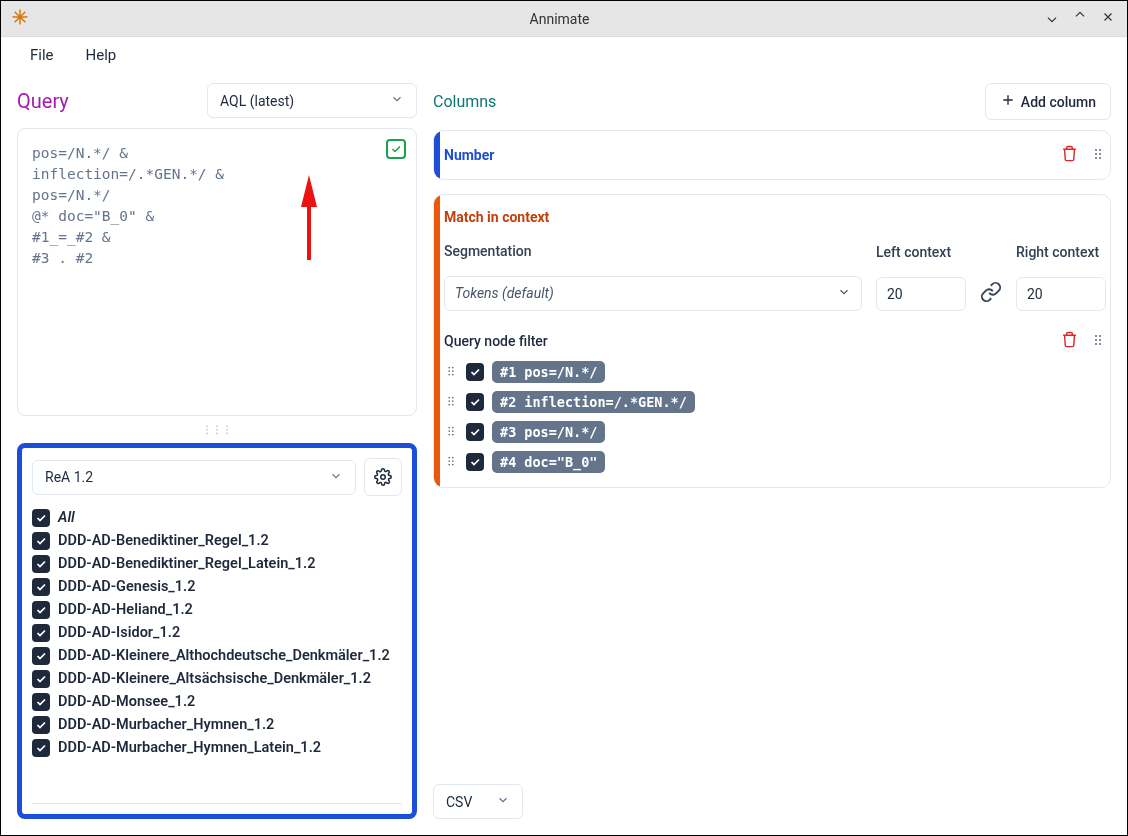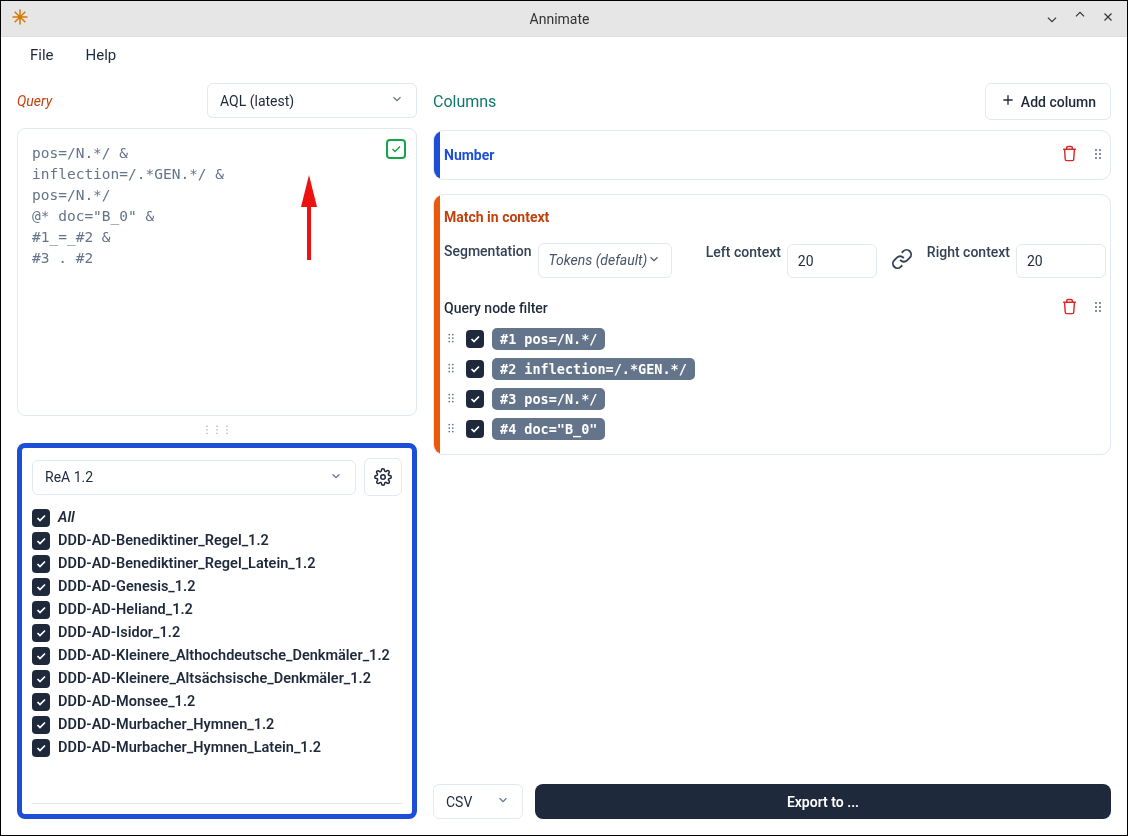--- a/index.html
+++ b/index.html
@@ -8,21 +8,21 @@
   .titlebar { height: 36px; background: #e6e6e6; display: flex; align-items: center; position: relative; border-bottom: 1px solid #ddd; }
   .titlebar .app-icon { margin-left: 10px; color: #d97706; }
   .titlebar .title { position: absolute; left: 0; right: 9px; text-align: center; color: #333; }
   .titlebar .win-controls { margin-left: auto; display: flex; gap: 14px; margin-right: 12px; color: #333; }
   .titlebar .win-controls span { cursor: pointer; }
   .menubar { height: 36px; display: flex; align-items: center; gap: 32px; padding: 0 29px; font-size: 15px; }
   .content { flex: 1; display: flex; padding: 0 16px 16px 16px; gap: 16px; overflow: hidden; }
   .left-pane { width: 400px; display: flex; flex-direction: column; gap: 10px; position: relative; }
   .right-pane { flex: 1; display: flex; flex-direction: column; }
   .query-header { display: flex; align-items: center; justify-content: space-between; margin-top: 10px; }
-  .query-header .label { font-size: 14px; color: #c2410c; font-style: italic; }
+  .query-header .label { font-size: 20px; color: #a21caf; }
   .select-box { border: 1px solid #e2e8f0; border-radius: 6px; padding: 8px 12px; display: flex; align-items: center; justify-content: space-between; background: #fff; min-width: 210px; cursor: pointer; }
   .select-box .chev { color: #64748b; }
   .query-box { border: 1px solid #e2e8f0; border-radius: 8px; padding: 12px; position: relative; height: 288px; }
   .query-box textarea { width: 95%; height: 100%; border: none; resize: none; font-family: ui-monospace, SFMono-Regular, Menlo, monospace; font-size: 14.5px; color: #64748b; outline: none; line-height: 1.45; }
   .query-box .valid-icon { position: absolute; top: 10px; right: 10px; width: 20px; height: 20px; border: 2px solid #16a34a; border-radius: 4px; display: flex; align-items: center; justify-content: center; color: #16a34a; }
   .corpus-header { display: flex; align-items: center; gap: 8px; }
   .corpus-header .select-box { flex: 1; }
   .gear-btn { border: 1px solid #e2e8f0; border-radius: 6px; width: 38px; height: 38px; display: flex; align-items: center; justify-content: center; cursor: pointer; }
   .corpus-list { flex: 1; overflow: auto; border: 1px solid #e2e8f0; border-top: none; border-left: none; border-right: none; }
   .corpus-item { display: flex; align-items: center; gap: 8px; padding: 2.5px 0; font-weight: 600; font-size: 14.5px; }
@@ -37,21 +37,21 @@
   .col-card.number .accent { background: #1d4ed8; }
   .col-card.match .accent { background: #ea580c; }
   .col-card .card-body { flex: 1; padding: 14px 4px; }
   .col-card .card-head { display:flex; align-items:center; justify-content:space-between; font-weight: 700; }
   .col-card.number .card-head .title { color: #1d4ed8; }
   .col-card.match .card-head .title { color: #c2410c; }
   .card-actions { display: flex; gap: 12px; color: #64748b; align-items:center; }
   .card-actions .trash { color: #dc2626; cursor: pointer; }
   .card-actions .grip { cursor: grab; }
   .match-grid { display: flex; gap: 14px; margin-top: 18px; align-items: flex-end; }
-  .field-group { display: flex; flex-direction: row; gap: 6px; }
+  .field-group { display: flex; flex-direction: column; gap: 17px; }
   .field-group .flabel { font-size: 14px; color: #334155; font-weight: 500; }
   .field-group.seg { flex: 1; }
   .input-box { border: 1px solid #e2e8f0; border-radius: 6px; padding: 8px 10px; background: #fff; }
   .input-box.italic { font-style: italic; color: #475569; display:flex; justify-content:space-between; }
   .input-box.num { width: 90px; }
   .link-icon { display: flex; align-items: center; color: #334155; padding-bottom: 8px; }
   .qnf-head { display: flex; justify-content: space-between; align-items: center; margin-top: 20px; }
   .qnf-head .label { font-weight: 500; }
   .filter-list { margin-top: 10px; display: flex; flex-direction: column; gap: 8px; }
   .filter-row { display: flex; align-items: center; gap: 8px; }
@@ -406,19 +406,16 @@
         </div>
       </div>
 
       <div class="export-row">
         <div class="select-box">
           <span>CSV</span>
           <span class="chev"><svg width="14" height="14" viewBox="0 0 24 24" fill="none" stroke="currentColor" stroke-width="2">
                 <path d="M6 9l6 6 6-6"></path>
               </svg></span>
         </div>
-        <div class="export-btn">
-          <span>Export to ...</span>
-        </div>
       </div>
     </div>
   </div>
 </div>
 
 </body></html>

